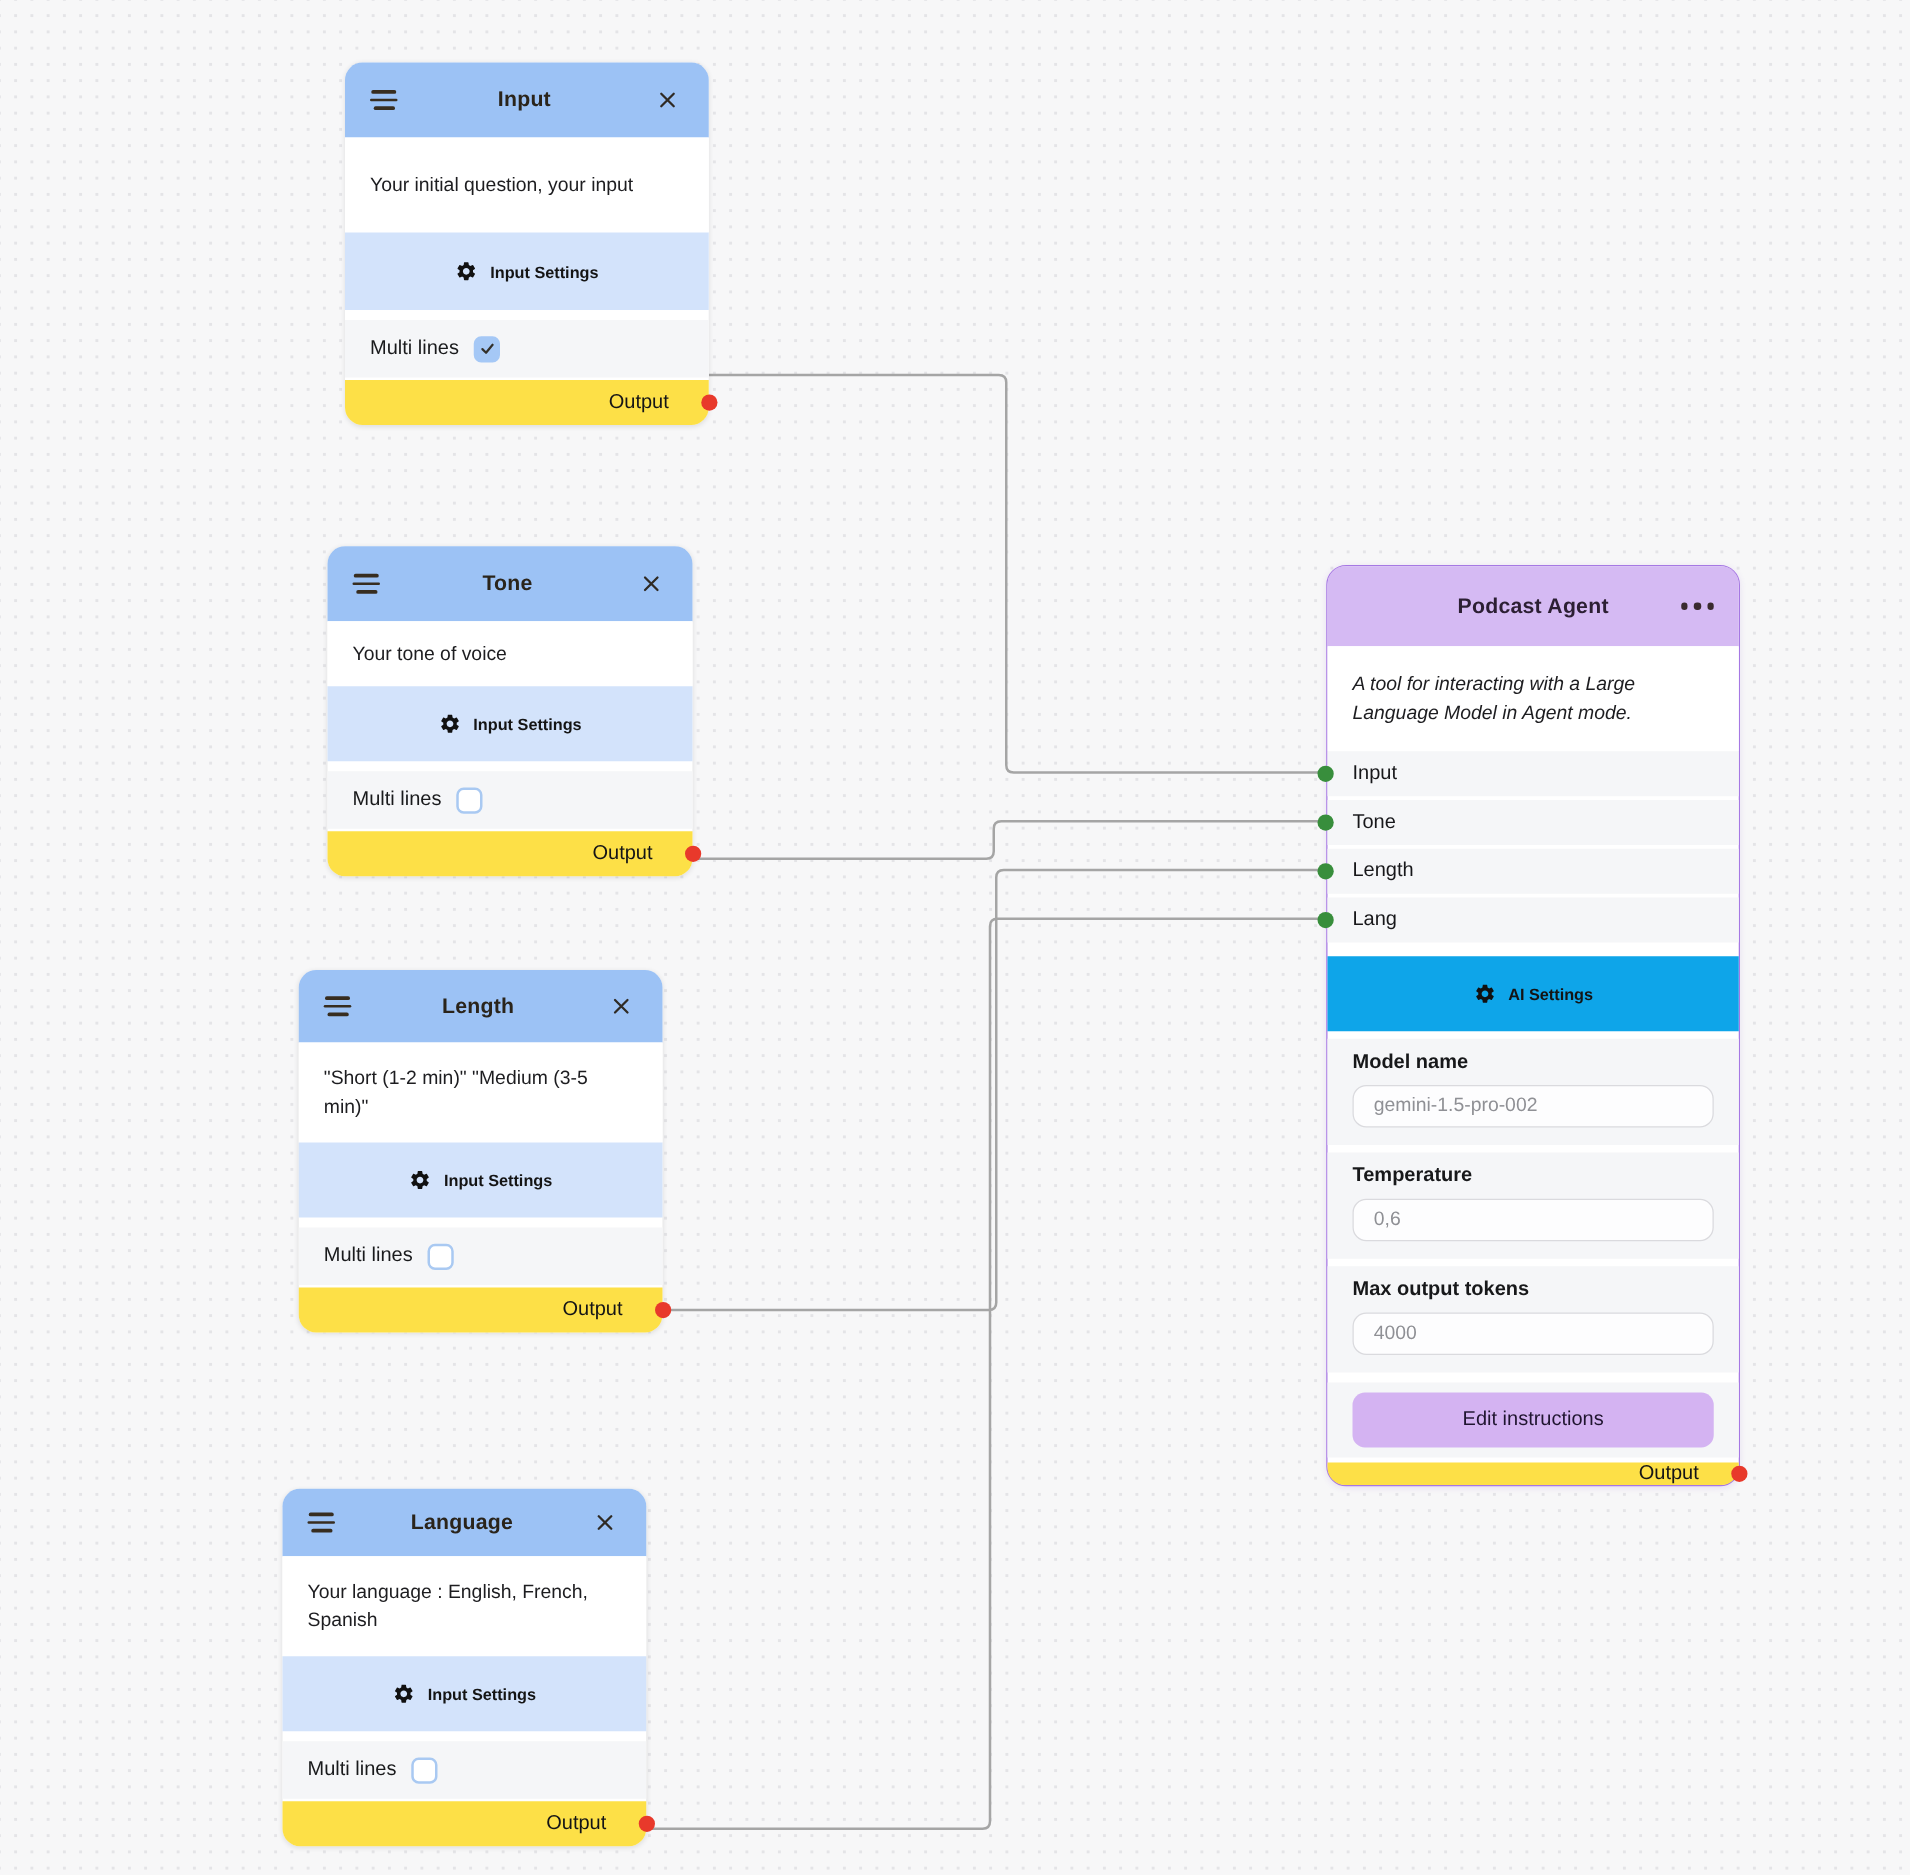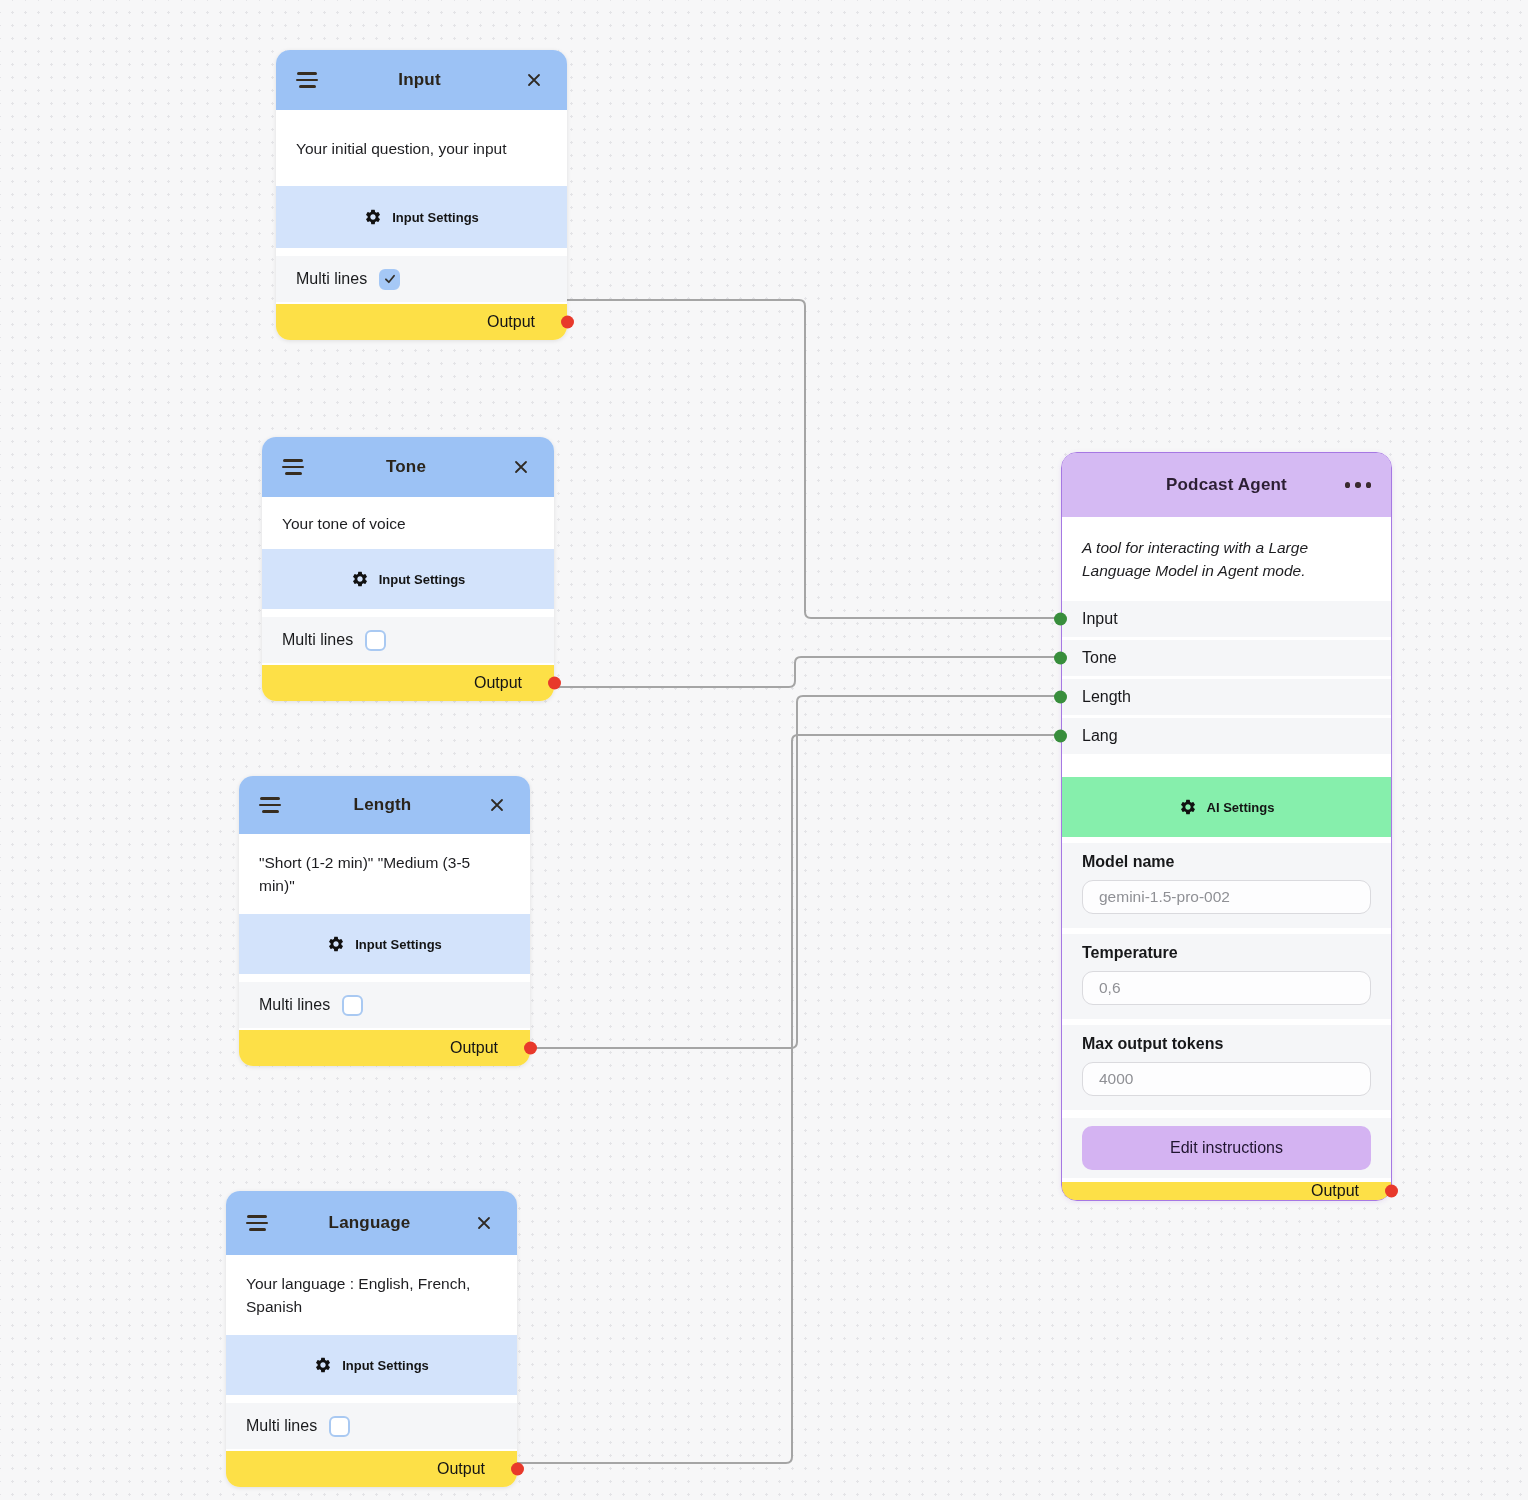--- a/index.html
+++ b/index.html
@@ -86,40 +86,40 @@
   #node-tone .output-row{height:36px;}
 
   #node-length{left:239px;top:776px;width:291px;}
   #node-length .node-header{height:58px;}
   #node-length .node-body{height:80px;box-sizing:border-box;}
   #node-length .band{height:60px;}
   #node-length .multi-row{height:46px;}
   #node-length .output-row{height:36px;}
 
   #node-language{left:226px;top:1191px;width:291px;}
-  #node-language .node-header{height:64px;}
+  #node-language .node-header{height:54px;}
   #node-language .node-body{height:80px;box-sizing:border-box;}
   #node-language .band{height:60px;}
   #node-language .multi-row{height:46px;}
   #node-language .output-row{height:36px;}
 
   
   #node-agent{
     left:1061px;top:452px;width:331px;
     border:1.5px solid #a678e3;border-radius:16px;box-sizing:border-box;
     box-shadow:0 1px 5px rgba(120,60,200,0.12);
   }
   #node-agent .node-header{background:#d5baf3;height:64px;border-radius:14px 14px 0 0;}
   #node-agent .node-title{color:#2c1f33;}
   #node-agent .node-body{height:84px;box-sizing:border-box;font-style:italic;}
   .ellipsis{display:flex;gap:5px;cursor:pointer;}
   .ellipsis i{width:5.5px;height:5.5px;border-radius:50%;background:#3a2a2e;display:block;}
   .port-row{height:36px;margin-bottom:3px;font-size:16px;color:#17171a;}
   .port-row .port-label{margin-left:0;}
-  #node-agent .band{background:#86efac;height:60px;margin-top:20px;align-items:center;}
+  #node-agent .band{background:#0ea5e9;height:60px;margin-top:8px;align-items:center;}
   .field-row{
     background:#f5f6f8;margin-top:6px;padding:10px 20px 14px 20px;
     display:flex;flex-direction:column;gap:9px;
   }
   .field-label{font-size:16px;font-weight:600;color:#17181a;}
   .field-input{
     height:34px;border:1px solid #dadade;border-radius:11px;background:#fdfdfe;
     font-family:"Liberation Sans",sans-serif;font-size:15.5px;color:#8f9095;
     padding:0 16px;outline:none;box-sizing:border-box;width:100%;
   }

